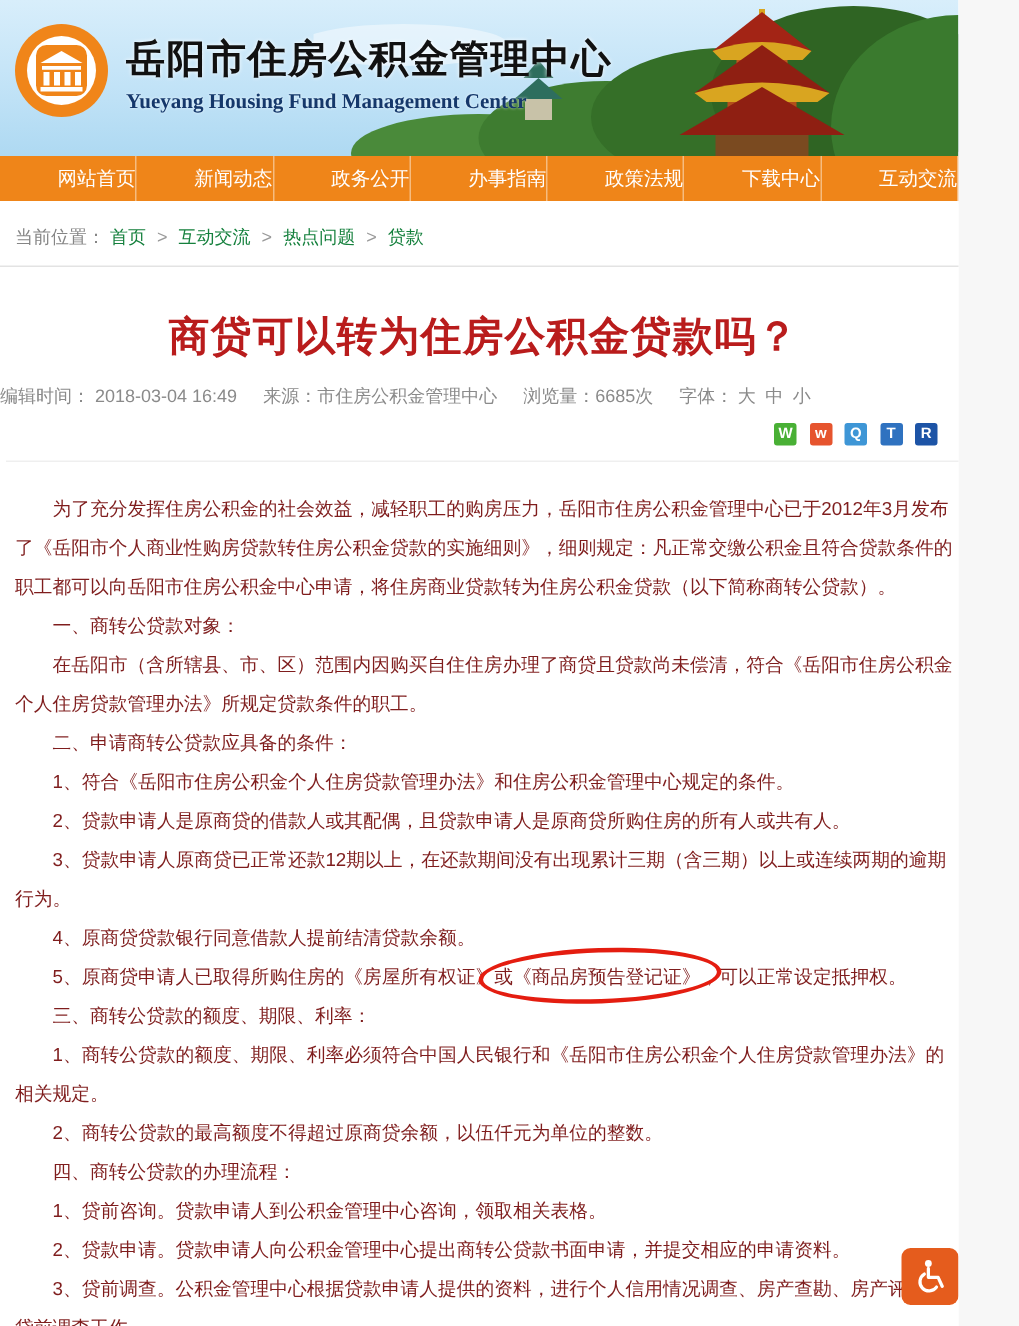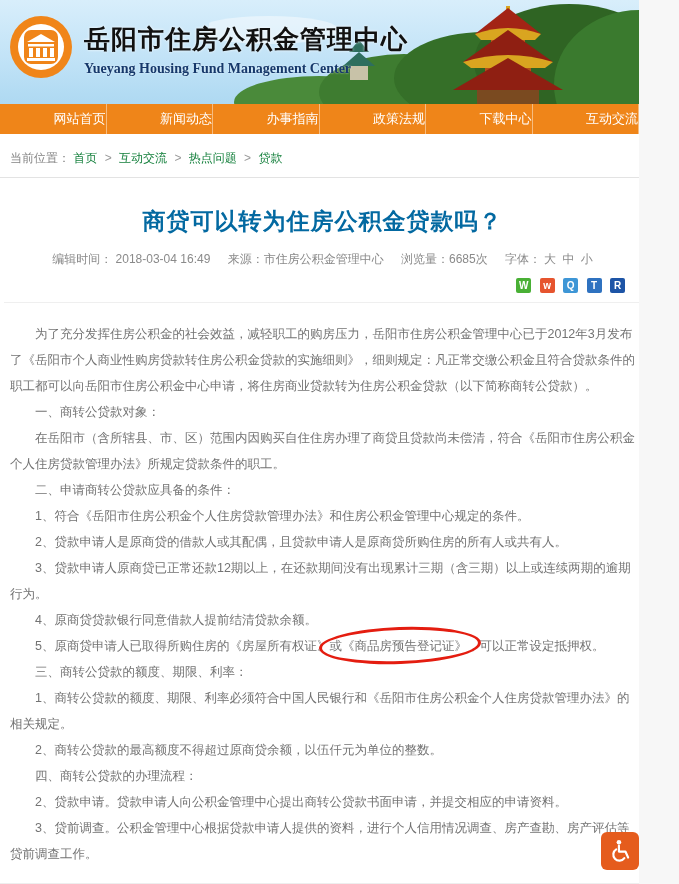--- a/index.html
+++ b/index.html
@@ -45,41 +45,41 @@
     border-right:1px solid #e6e6e6; border-bottom:1px solid #eee; margin-top:2px;
     padding-top:10px;
   }
   .breadcrumb { padding:4px 10px 10px; font-size:12px; color:#858585; }
   .breadcrumb .bc-link { cursor:pointer; color:#15803d; text-decoration:none; }
   .bc-sep { margin:0 4px; color:#9a9a9a; }
   .rule { border-top:1px solid #e3e3e3; }
   .rule-light { border-top:1px solid #efefef; margin:0 4px; }
 
   .article-title {
-    margin-top:28px; text-align:center; font-size:23px; font-weight:bold;
-    color:#0369a1; letter-spacing:1px;
+    margin-top:28px; text-align:center; font-size:27px; font-weight:bold;
+    color:#b91c1c; letter-spacing:1px;
   }
   .meta {
-    margin-top:14px; text-align:center; font-size:12px; color:#8a8a8a; white-space:nowrap;
+    margin-top:14px; text-align:left; font-size:12px; color:#8a8a8a; white-space:nowrap;
   }
   .meta .sp { margin-left:14px; }
   .meta .fs { cursor:pointer; margin-left:3px; }
   .share-row { margin:8px 20px 10px 0; text-align:right; height:16px; }
   .share-icon {
     display:inline-block; width:15px; height:15px; margin-left:4px; border-radius:2px;
     color:#fff; font-size:10px; line-height:15px; text-align:center; vertical-align:middle;
     cursor:pointer; font-weight:bold;
   }
   .si-1{background:#49b035;} .si-2{background:#e6542e;} .si-3{background:#3e96d6;}
   .si-4{background:#2f72c0;} .si-5{background:#1d54a6;}
 
   
   .article-body { padding:18px 10px 0 10px; }
   .article-body p {
-    font-size:12.5px; color:#737373; line-height:26px; text-indent:2em;
+    font-size:12.5px; color:#7f1d1d; line-height:26px; text-indent:2em;
     margin:0;
   }
   .circled {
     position:relative; display:inline-block; text-indent:0;
   }
   .circled .ring {
     position:absolute; left:-10px; right:-14px; top:-6px; bottom:-5px;
     border:3px solid #e41d10; border-radius:50%;
     transform:rotate(-2deg); pointer-events:none;
   }
@@ -135,20 +135,21 @@
       <div class="titles">
         <div class="site-title">岳阳市住房公积金管理中心</div>
         <div class="site-subtitle">Yueyang Housing Fund Management Center</div>
       </div>
     </div>
   </div>
 
   <div class="nav">
     <div class="nav-item">网站首页</div>
     <div class="nav-item">新闻动态</div>
+    <div class="nav-item">政务公开</div>
     <div class="nav-item">办事指南</div>
     <div class="nav-item">政策法规</div>
     <div class="nav-item">下载中心</div>
     <div class="nav-item">互动交流</div>
   </div>
 
   <div class="content">
 
     <div class="breadcrumb">
       <span>当前位置：</span>
@@ -194,20 +195,21 @@
       <p>2、贷款申请人是原商贷的借款人或其配偶，且贷款申请人是原商贷所购住房的所有人或共有人。</p>
       <p>3、贷款申请人原商贷已正常还款12期以上，在还款期间没有出现累计三期（含三期）以上或连续两期的逾期行为。</p>
       <p>4、原商贷贷款银行同意借款人提前结清贷款余额。</p>
       <p>
         <span>5、原商贷申请人已取得所购住房的《房屋所有权证》</span><span class="circled"><i class="ring"></i><span>或《商品房预告登记证》</span></span><span>，可以正常设定抵押权。</span>
       </p>
       <p>三、商转公贷款的额度、期限、利率：</p>
       <p>1、商转公贷款的额度、期限、利率必须符合中国人民银行和《岳阳市住房公积金个人住房贷款管理办法》的相关规定。</p>
       <p>2、商转公贷款的最高额度不得超过原商贷余额，以伍仟元为单位的整数。</p>
       <p>四、商转公贷款的办理流程：</p>
+      <p>1、贷前咨询。贷款申请人到公积金管理中心咨询，领取相关表格。</p>
       <p>2、贷款申请。贷款申请人向公积金管理中心提出商转公贷款书面申请，并提交相应的申请资料。</p>
       <p>3、贷前调查。公积金管理中心根据贷款申请人提供的资料，进行个人信用情况调查、房产查勘、房产评估等贷前调查工作。</p>
 
     </div>
   </div>
 
   <div class="a11y-btn">
     <svg width="26" height="26" viewBox="0 0 24 24">
       <circle cx="11" cy="4" r="2.1" fill="#fff"></circle>
       <path d="M11 7 L11 12.5 L17 12.5 L19.5 18" stroke="#fff" stroke-width="2" fill="none" stroke-linecap="round" stroke-linejoin="round"></path>

